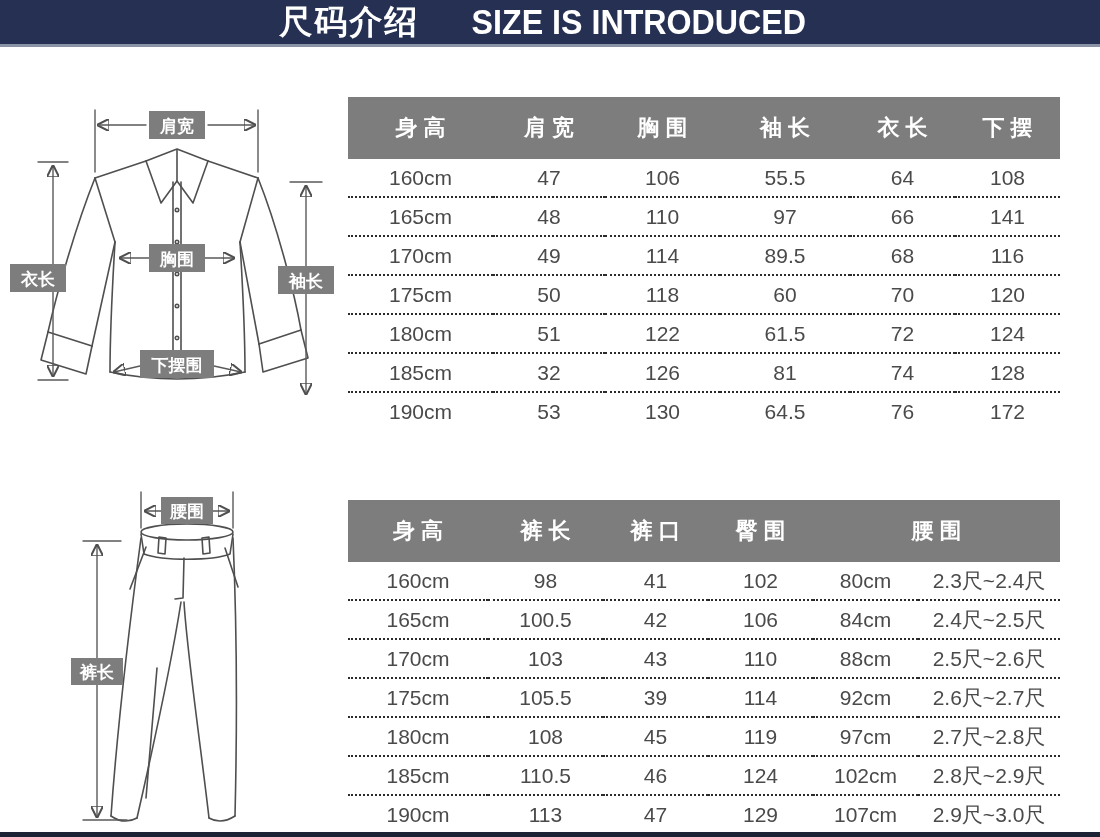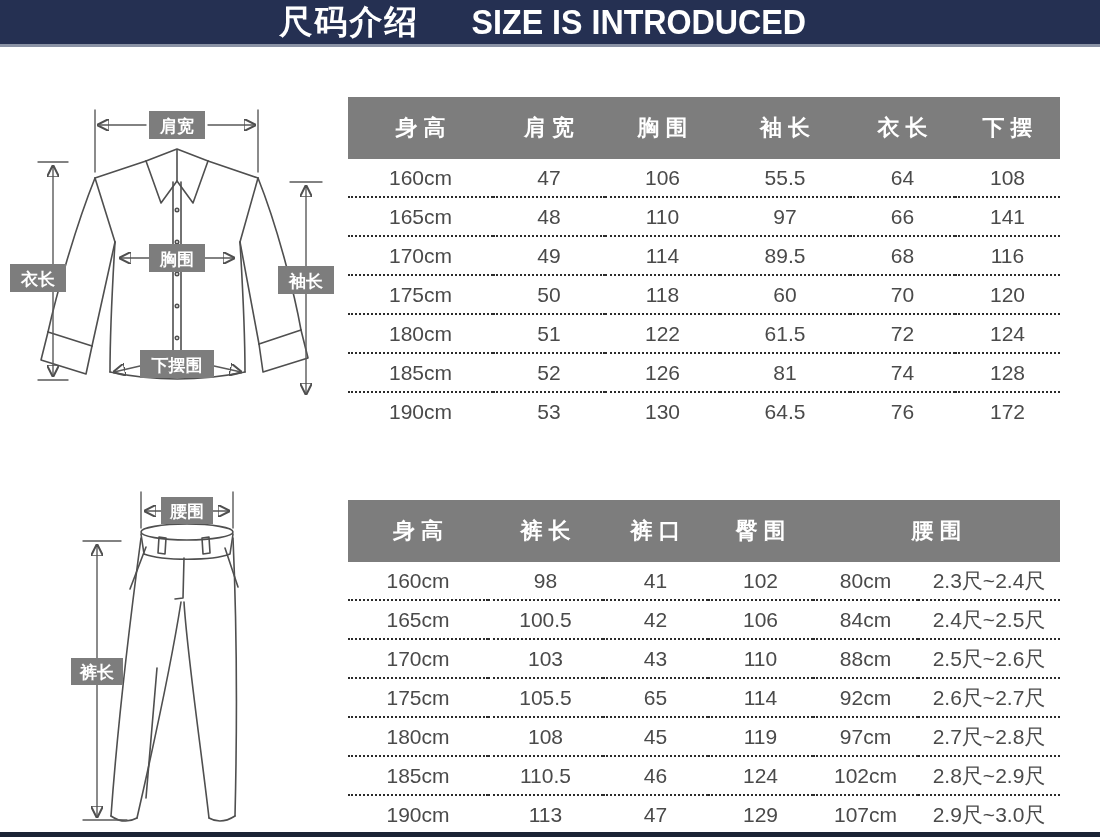--- a/index.html
+++ b/index.html
@@ -235,21 +235,21 @@
       <tr>
         <td>180cm</td>
         <td>51</td>
         <td>122</td>
         <td>61.5</td>
         <td>72</td>
         <td>124</td>
       </tr>
       <tr>
         <td>185cm</td>
-        <td>52</td>
+        <td>32</td>
         <td>126</td>
         <td>81</td>
         <td>74</td>
         <td>128</td>
       </tr>
       <tr>
         <td>190cm</td>
         <td>53</td>
         <td>130</td>
         <td>64.5</td>
@@ -298,21 +298,21 @@
         <td>170cm</td>
         <td>103</td>
         <td>43</td>
         <td>110</td>
         <td>88cm</td>
         <td>2.5尺~2.6尺</td>
       </tr>
       <tr>
         <td>175cm</td>
         <td>105.5</td>
-        <td>65</td>
+        <td>39</td>
         <td>114</td>
         <td>92cm</td>
         <td>2.6尺~2.7尺</td>
       </tr>
       <tr>
         <td>180cm</td>
         <td>108</td>
         <td>45</td>
         <td>119</td>
         <td>97cm</td>

